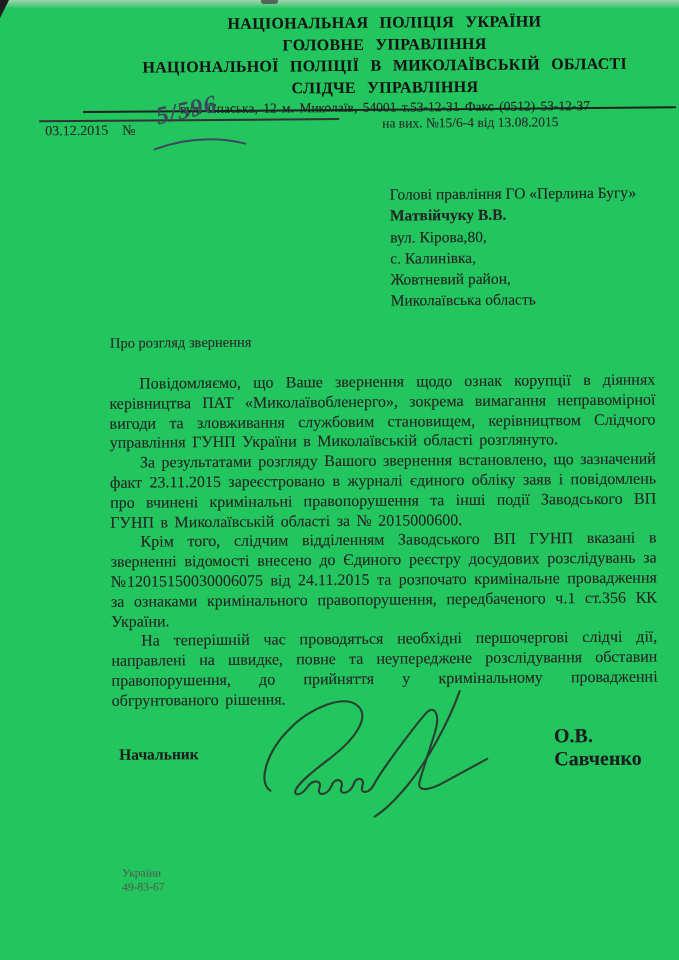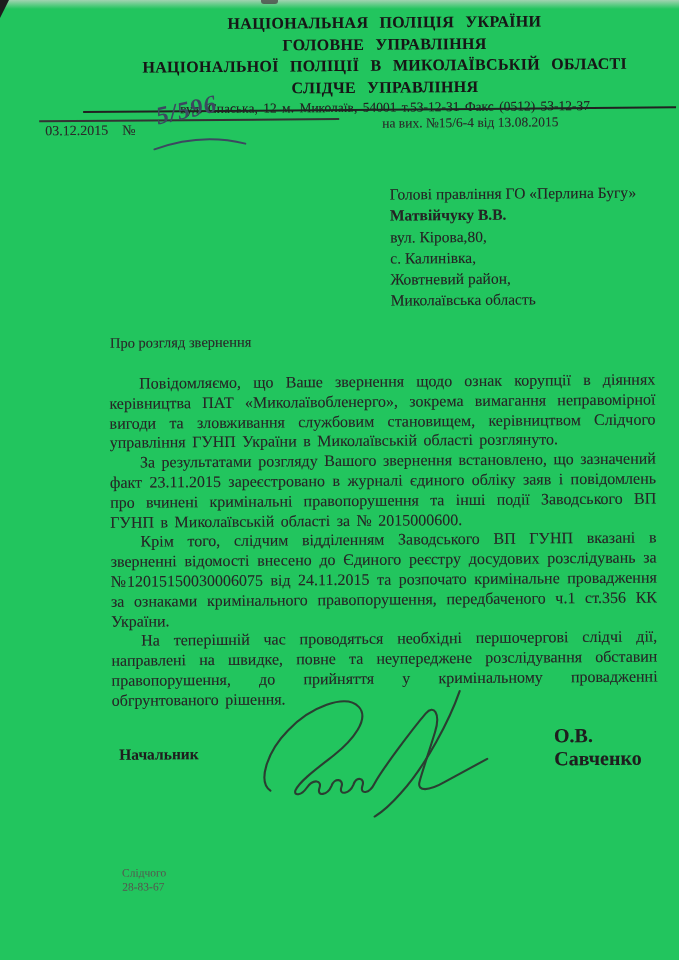--- a/index.html
+++ b/index.html
@@ -135,18 +135,18 @@
                  C 203 88, 218 80, 233 72"></path>
         <path d="M 206 4
                  C 196 32, 172 78, 146 106
                  C 138 115, 128 124, 120 129"></path>
       </g>
     </svg>
 
     <div class="sig-name">О.В. Савченко</div>
 
     <div class="footer">
-      <div>Слідчого</div>
-      <div>28-83-67</div>
+      <div>України</div>
+      <div>49-83-67</div>
     </div>
 
   </div>
 </div>
 
 </body></html>

